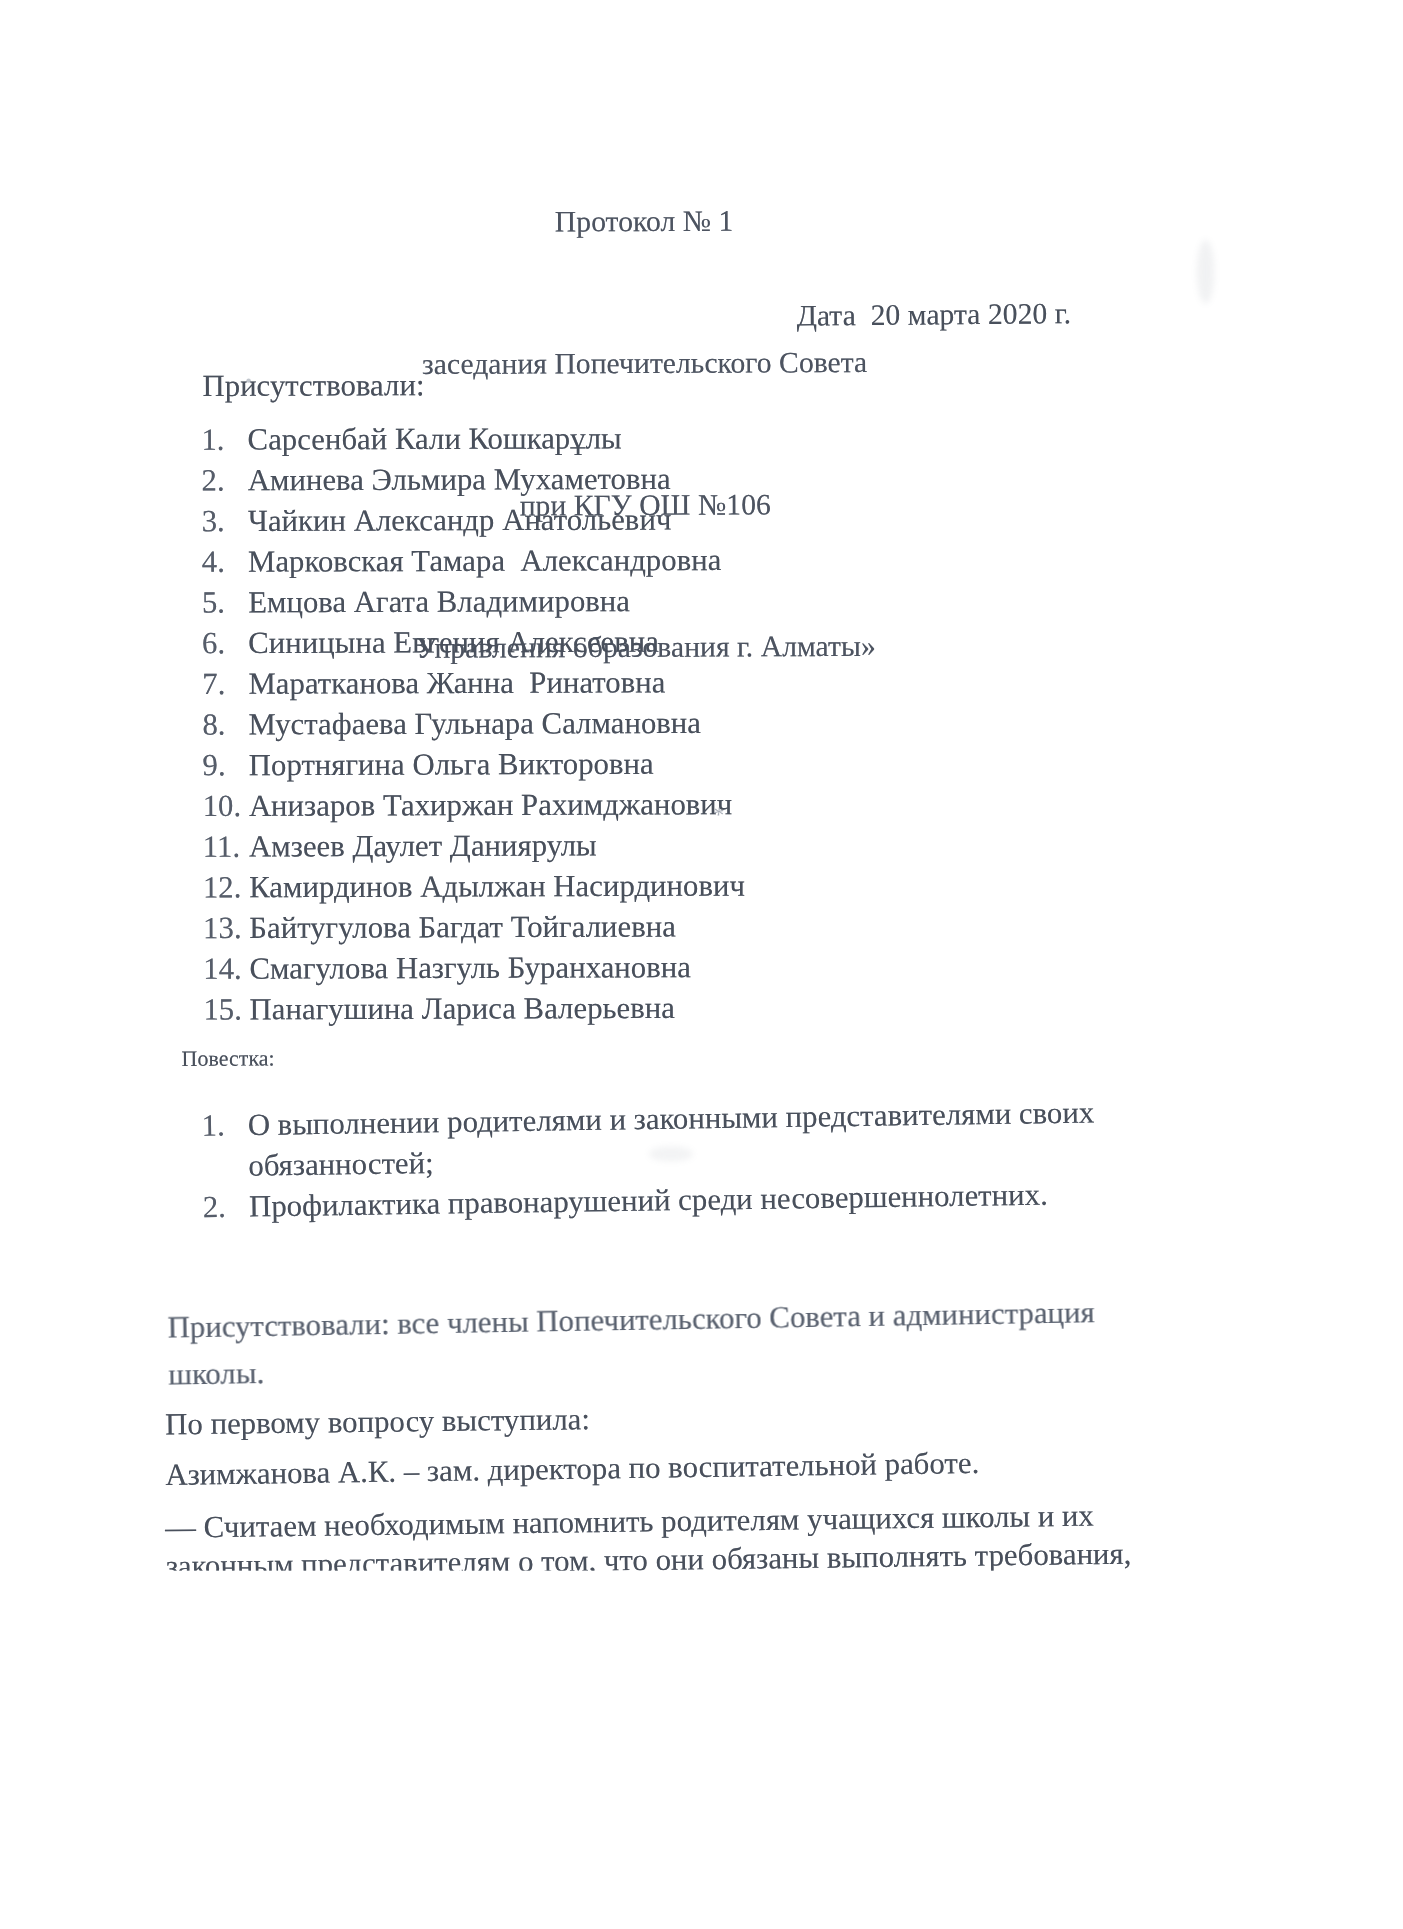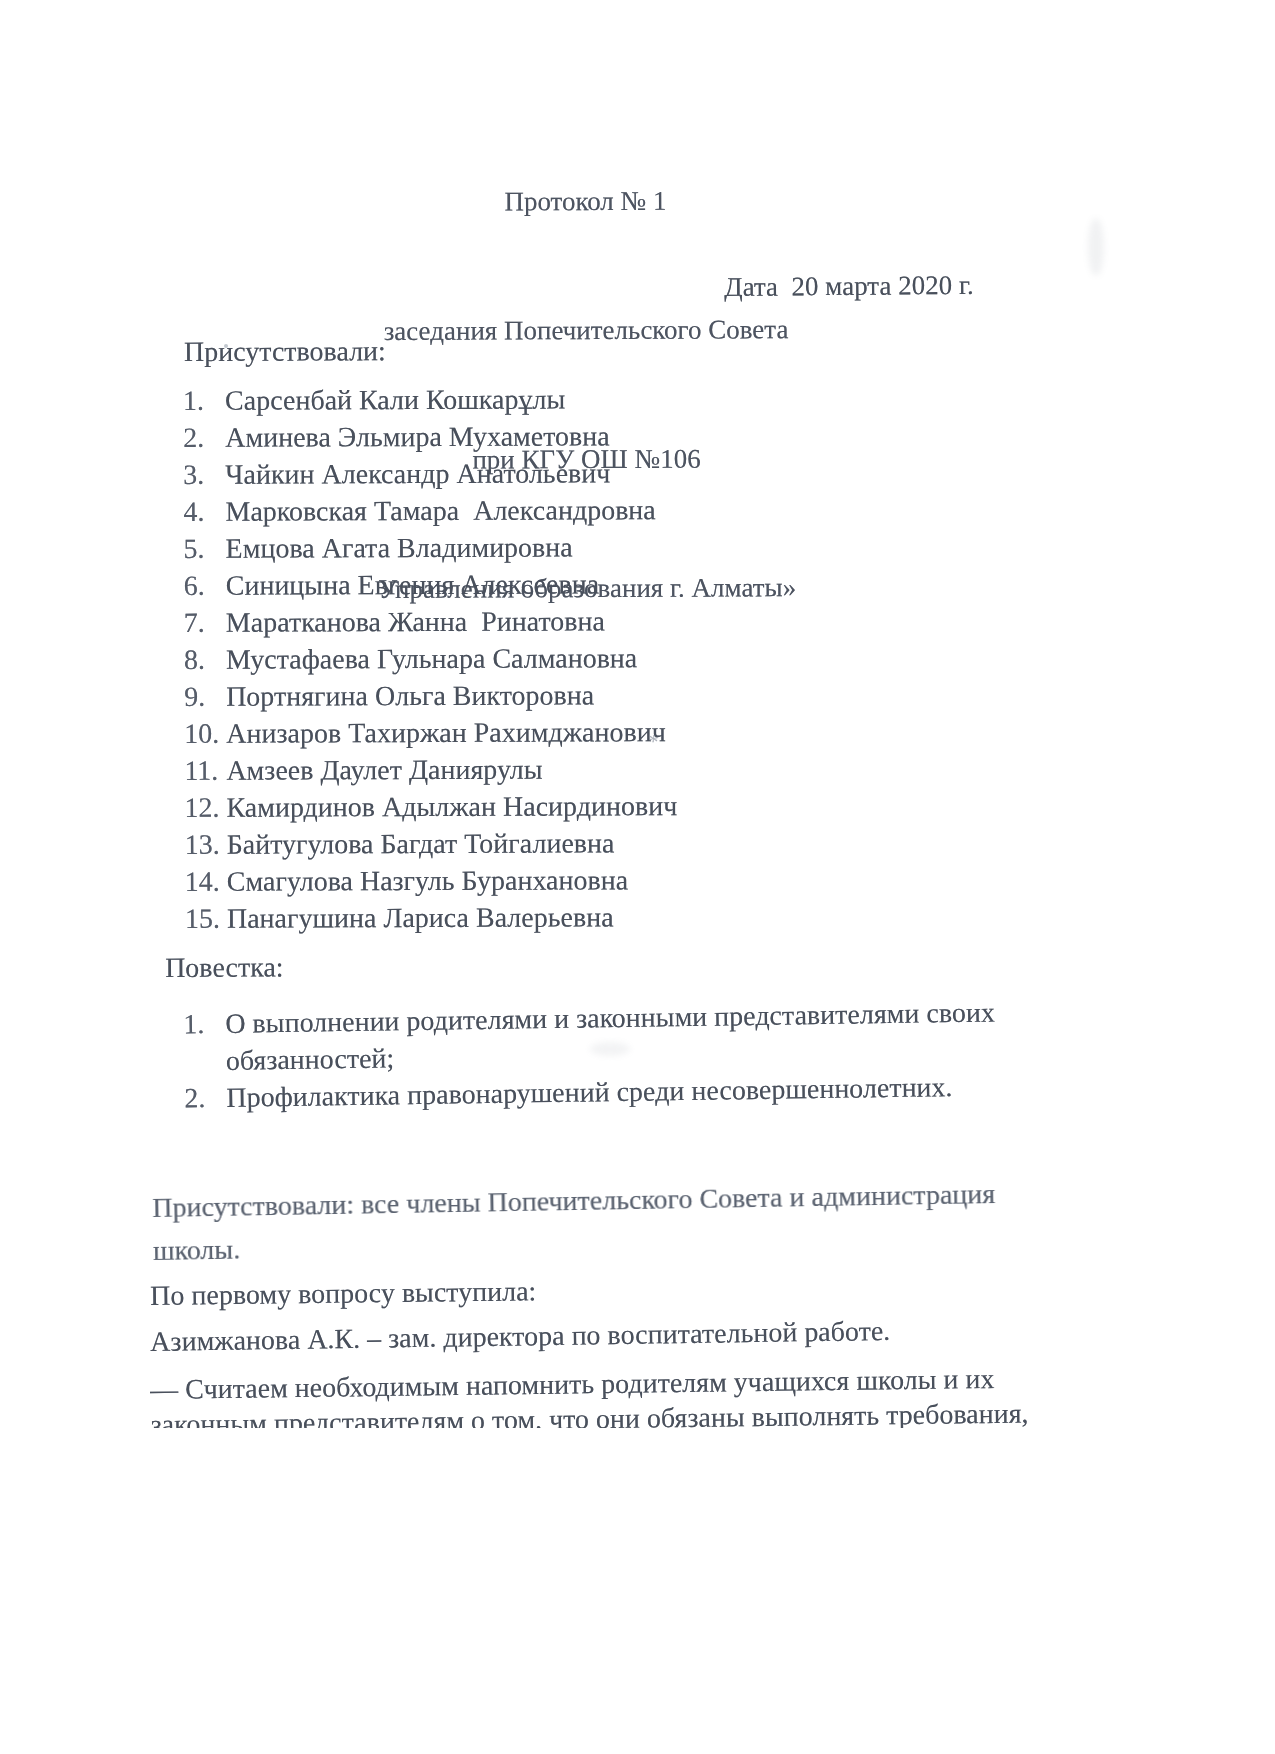--- a/index.html
+++ b/index.html
@@ -67,21 +67,21 @@
     top: 382px;
     left: 150px;
     width: 900px;
     font-size: 28px;
     line-height: 37px;
     transform: rotate(-0.2deg);
   }
   .agenda-heading {
     top: 952px;
     left: 165px;
-    font-size: 28px;
+    font-size: 20px;
     transform: rotate(-0.3deg);
   }
   .agenda-list {
     top: 1006px;
     left: 150px;
     width: 905px;
     font-size: 28px;
     line-height: 37px;
     transform: rotate(-0.85deg);
   }

